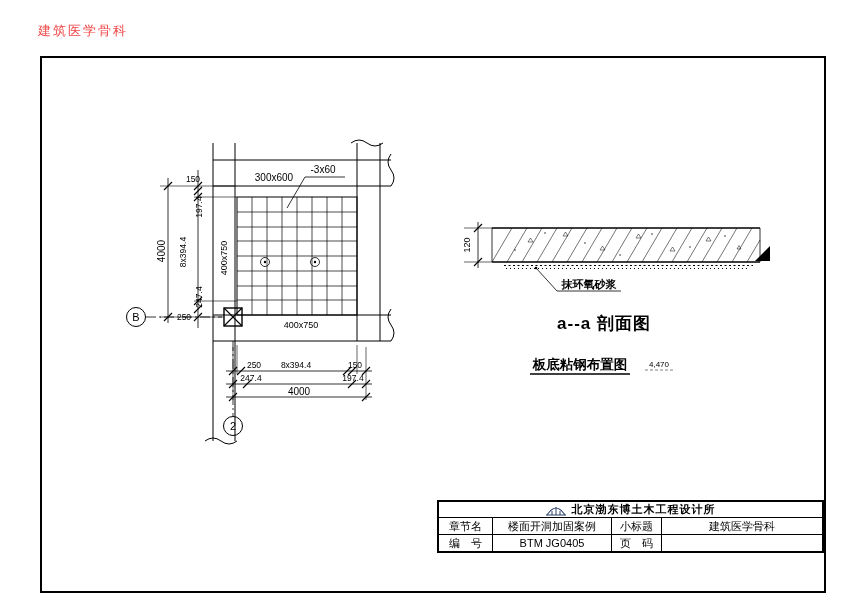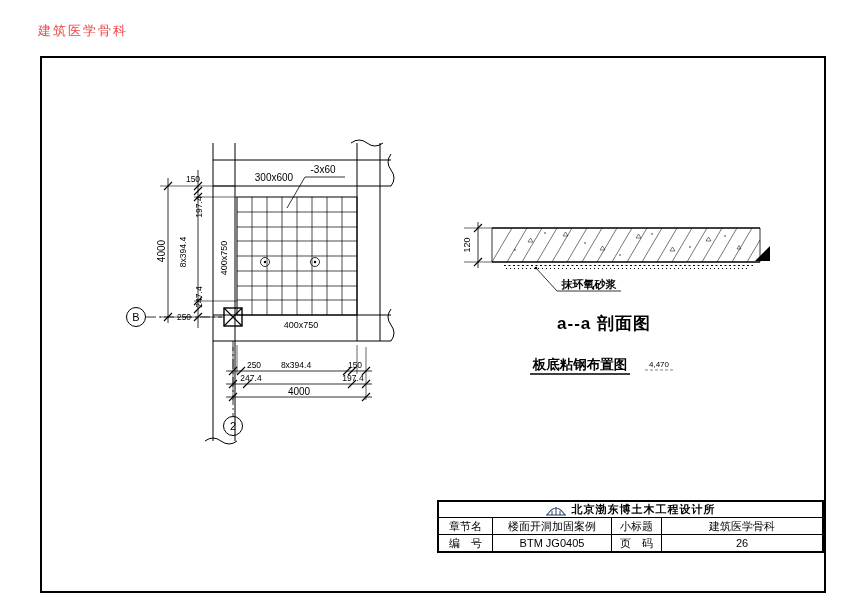--- a/index.html
+++ b/index.html
@@ -154,15 +154,14 @@
     <span class="company">北京渤东博土木工程设计所</span>
   </div>
   <div class="tb-grid">
     <div class="tb-cell">章节名</div>
     <div class="tb-cell">楼面开洞加固案例</div>
     <div class="tb-cell">小标题</div>
     <div class="tb-cell last-col">建筑医学骨科</div>
     <div class="tb-cell last-row">编　号</div>
     <div class="tb-cell last-row bold">BTM JG0405</div>
     <div class="tb-cell last-row">页　码</div>
-    <div class="tb-cell last-row last-col">26</div>
   </div>
 </div>
 
 </body></html>

